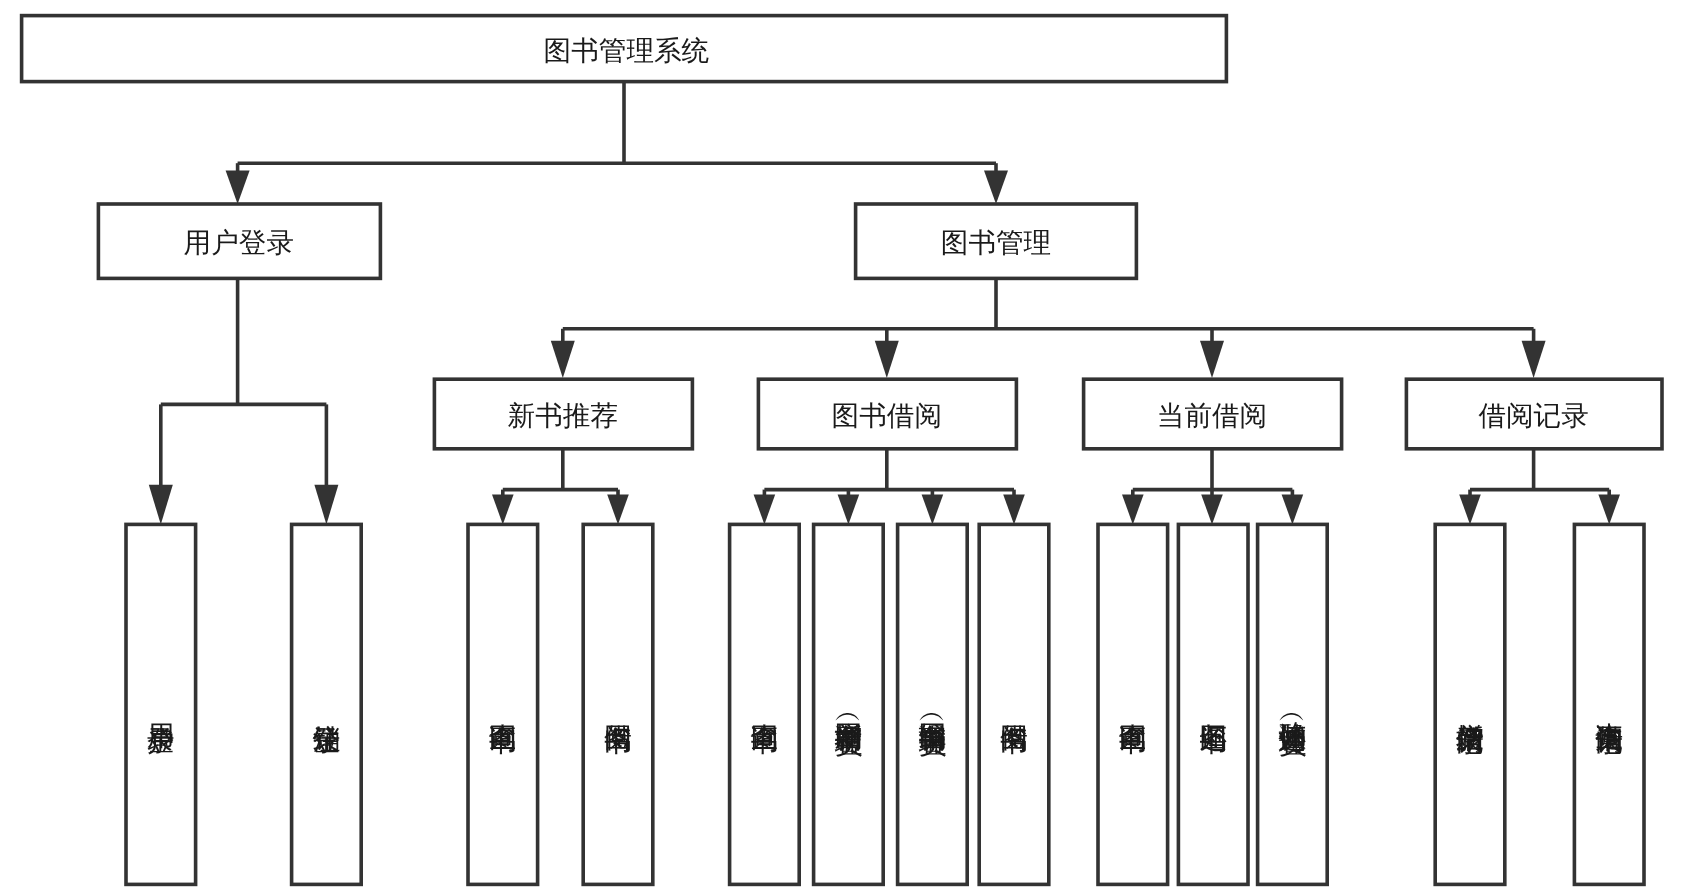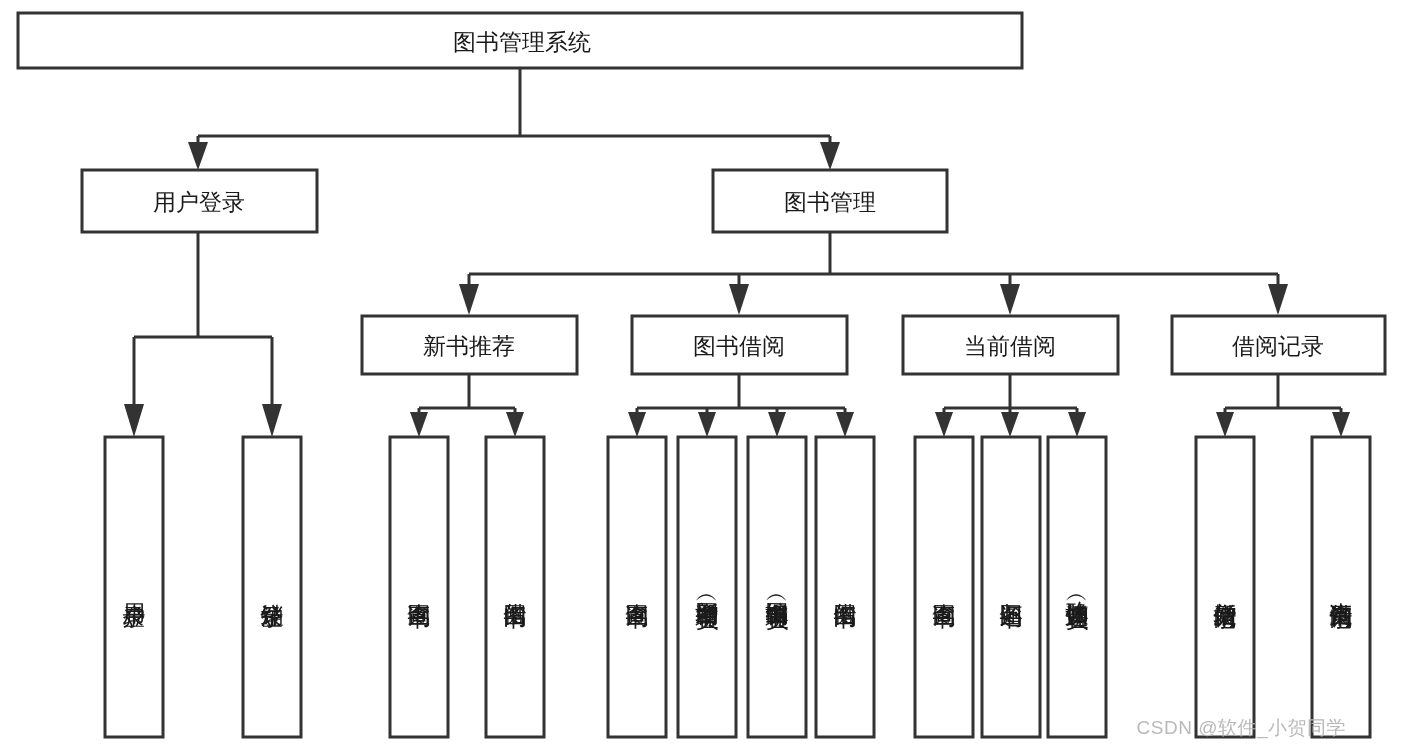--- a/index.html
+++ b/index.html
@@ -235,15 +235,14 @@
   <div class="vlabel" style="left:748px; top:437px; width:58px; height:300px;">编辑图书（管理员）</div>
   <div class="vlabel" style="left:816px; top:437px; width:58px; height:300px;">借阅图书</div>
 
   <div class="vlabel" style="left:915px; top:437px; width:58px; height:300px;">查询图书</div>
   <div class="vlabel" style="left:982px; top:437px; width:58px; height:300px;">归还图书</div>
   <div class="vlabel" style="left:1048px; top:437px; width:58px; height:300px;">确认归还（管理员）</div>
 
   <div class="vlabel" style="left:1196px; top:437px; width:58px; height:300px;">新增借阅记录</div>
   <div class="vlabel" style="left:1312px; top:437px; width:58px; height:300px;">查询借阅记录</div>
 
-  <div id="watermark">CSDN @软件_小贺同学</div>
 
 </div>
 
 </body></html>

